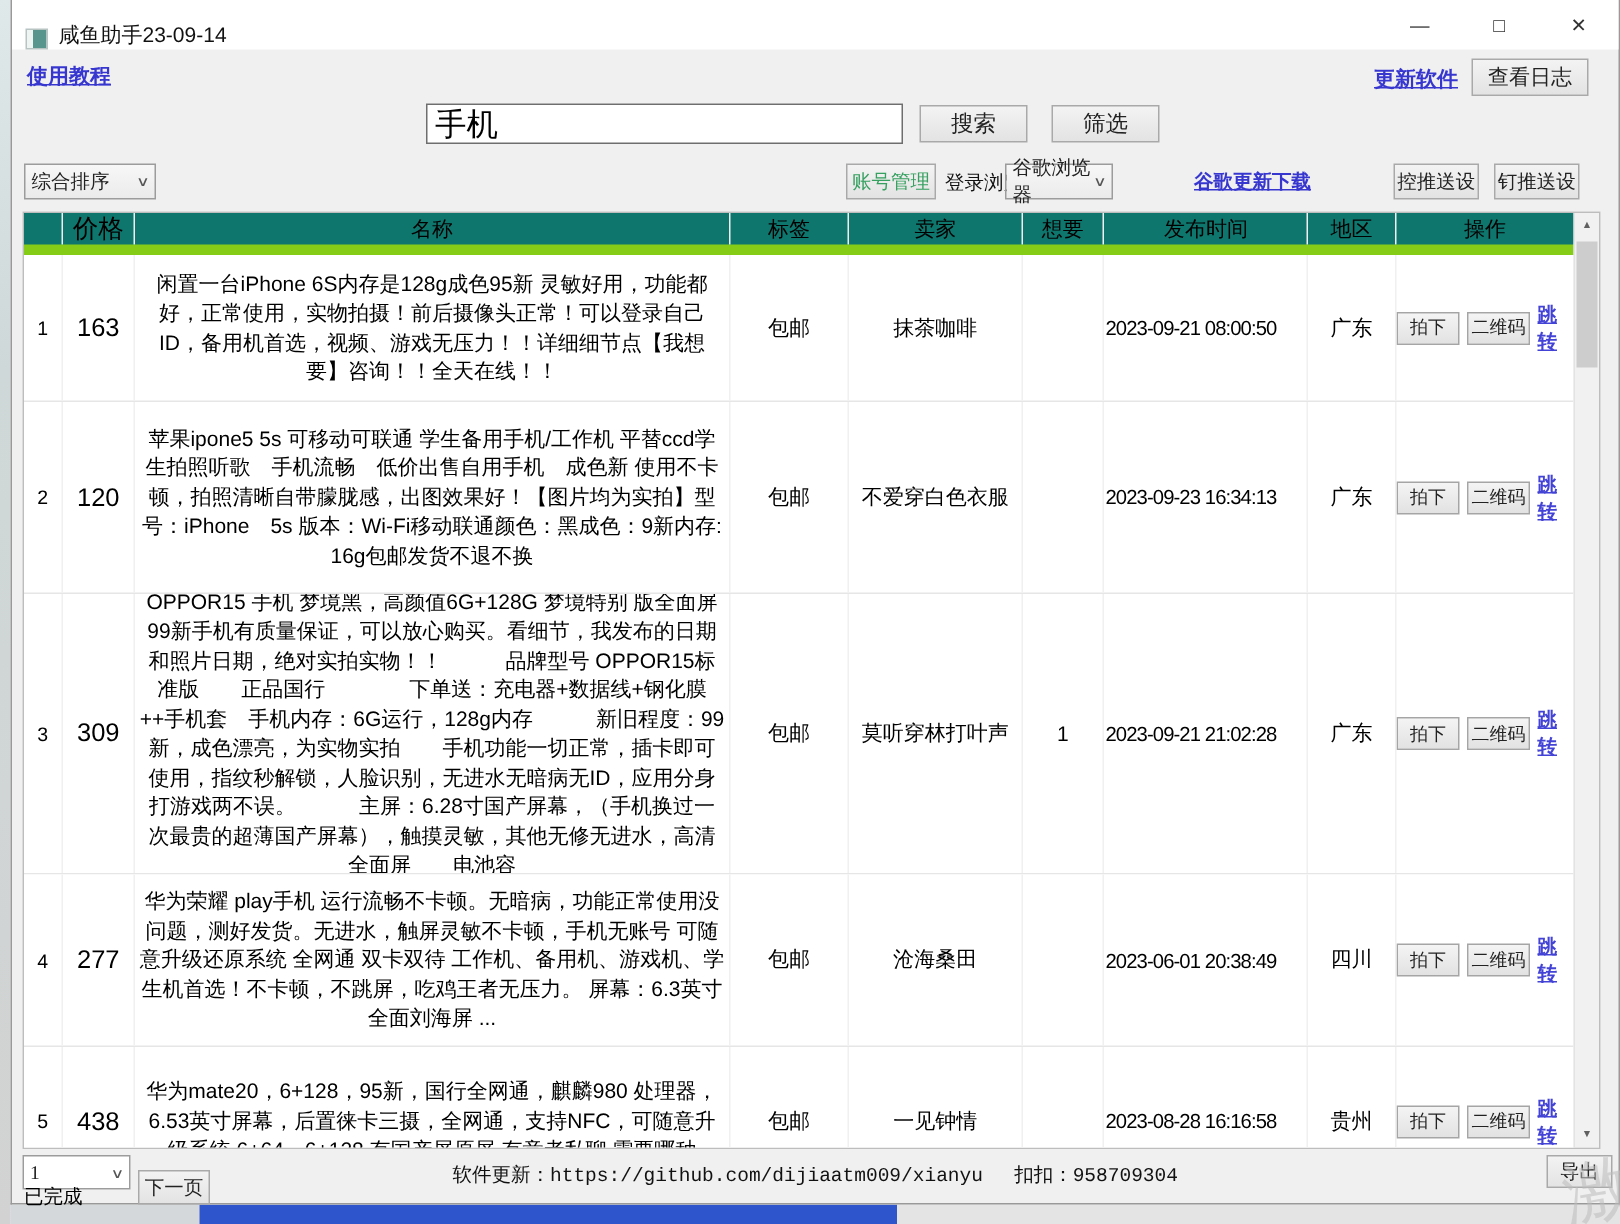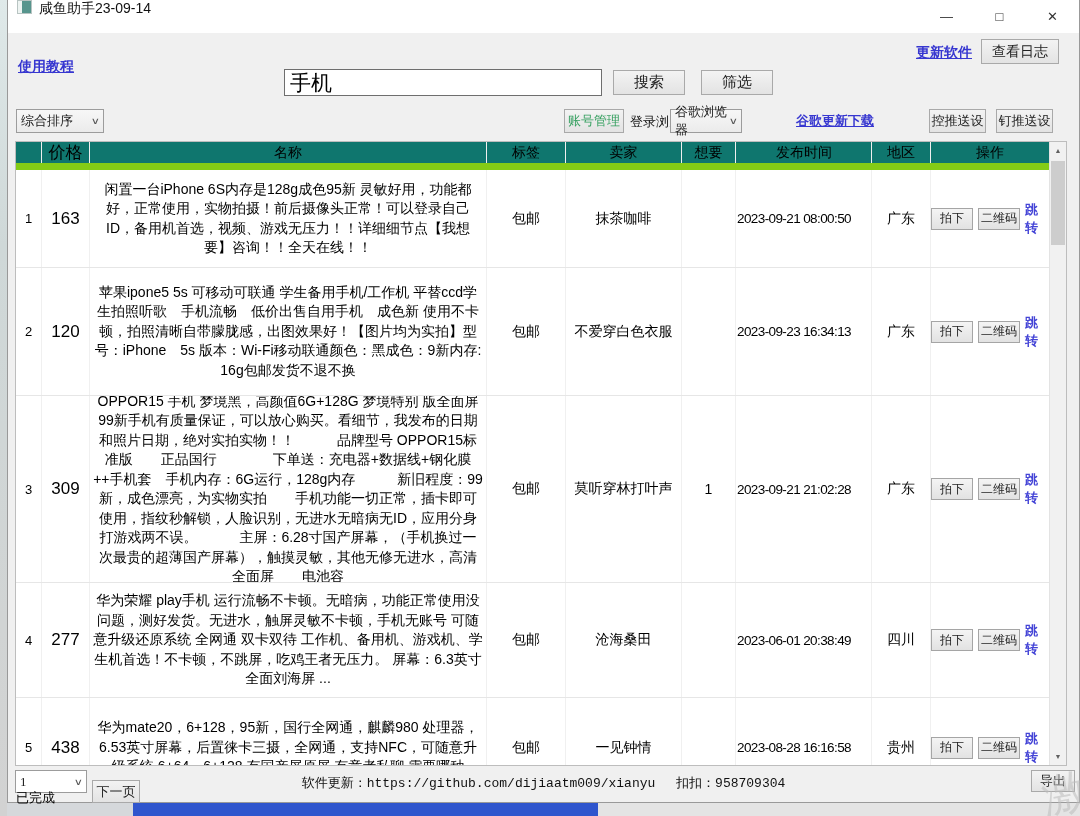--- a/index.html
+++ b/index.html
@@ -13,32 +13,32 @@
     background:linear-gradient(180deg,#dfe9e9 0%, #cfd8d8 30%, #d2d2d2 100%); }
   .bottom-gray-left { position:absolute; left:7px; top:803px; width:126px; height:13px; background:#d5d8db; }
   .bottom-blue { position:absolute; left:133px; top:803px; width:465px; height:13px; background:#2f55cd; }
   .bottom-gray-right { position:absolute; left:598px; top:803px; width:482px; height:13px; background:#e4e4e4; }
 
   
   .window { position:absolute; left:7px; top:0; width:1073px; height:803px;
     background:#f0f0f0; border:1px solid #999; border-top:none; }
 
   .titlebar { position:absolute; left:0; top:0; width:100%; height:33px; background:#fff;
-    display:flex; align-items:flex-start; }
+    display:flex; align-items:flex-end; }
   .app-icon { width:15px; height:14px; margin-left:9px; border:1px solid #b8c4c2;
     background:linear-gradient(90deg,#eef4f2 0 32%, #57958d 32% 100%); }
   .title-text { margin-left:7px; font-size:14px; color:#111; }
   .win-controls { position:absolute; right:0; top:0; height:33px; display:flex; }
   .win-btn { width:53px; height:33px; display:flex; align-items:center; justify-content:center;
     font-size:13px; color:#333; background:transparent; border:none; }
 
   
   .link { color:#3737d0; text-decoration:underline; font-family:"Liberation Serif", serif;
     font-weight:700; font-size:14px; cursor:pointer; }
-  .tutorial-link { position:absolute; left:10px; top:58px;text-decoration:underline; }
+  .tutorial-link { position:absolute; left:10px; top:42px;text-decoration:underline; }
   .update-link { position:absolute; right:107px; top:44px; }
 
   .btn { background:#e8e8e8; border:1px solid #a9a9a9; font-family:"Liberation Serif", serif;
     color:#222; display:flex; align-items:center; justify-content:center; cursor:pointer;
     background:linear-gradient(180deg,#f3f3f3,#e3e3e3); }
   .viewlog-btn { position:absolute; right:20px; top:39px; width:78px; height:25px; font-size:14px; }
 
   
   .search-input { position:absolute; left:276px; top:69px; width:318px; height:27px;
     border:1px solid #6e6e6e; background:#fff; font-size:21px; padding:2px 5px;
@@ -80,21 +80,21 @@
   .c-time  { width:136px; justify-content:flex-start; padding-left:1px; white-space:nowrap;
              font-size:13.5px; letter-spacing:-0.6px; }
   .c-region{ width:59px; }
   .c-ops   { width:118px; gap:5px; border-right:none; }
   .r1 { height:98px; } .r2 { height:128px; } .r3 { height:187px; } .r4 { height:115px; } .r5 { height:100px; }
 
   .mini-btn { width:42px; height:22px; overflow:hidden; white-space:nowrap; font-size:12px;
     background:linear-gradient(180deg,#f4f4f4,#e2e2e2); border:1px solid #a5a5a5;
     color:#222; display:flex; align-items:center; justify-content:center;
     font-family:"Liberation Sans", sans-serif; flex:0 0 auto; cursor:pointer; }
-  .jump-link { color:#4343d6; font-size:13px;
+  .jump-link { color:#4343d6; text-decoration:underline; font-size:13px;
     font-family:"Liberation Serif", serif; font-weight:700; cursor:pointer; }
 
   
   .vscroll { position:absolute; right:0; top:0; bottom:0; width:17px; background:#f1f1f1;
     border-left:1px solid #e3e3e3; }
   .scroll-btn { position:absolute; left:0; width:16px; height:17px; display:flex;
     align-items:center; justify-content:center; font-size:7px; color:#606060; cursor:pointer; }
   .scroll-up { top:0; }
   .scroll-down { bottom:0; }
   .scroll-thumb { position:absolute; left:1px; top:19px; width:14px; height:84px;

